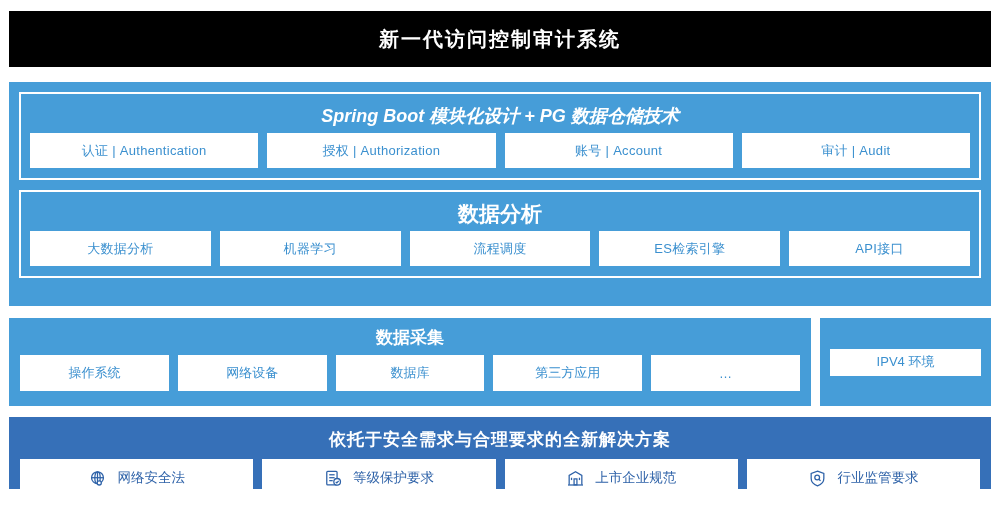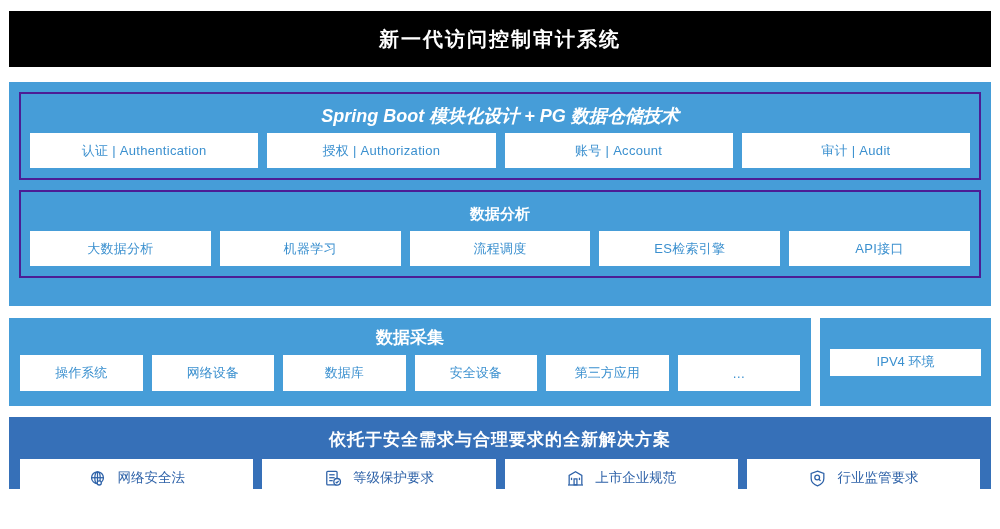--- a/index.html
+++ b/index.html
@@ -46,31 +46,31 @@
     position: absolute;
     left: 9px;
     top: 82px;
     width: 982px;
     height: 224px;
     background: #469dd8;
     box-sizing: border-box;
     padding: 10px 10px;
   }
   .inner-box {
-    border: 2px solid #4c1d95;
+    border: 2px solid #ffffff;
     box-sizing: border-box;
     padding: 7px 9px 10px 9px;
   }
   .inner-box + .inner-box {
     margin-top: 10px;
   }
   .inner-title {
     text-align: center;
     color: #ffffff;
-    font-size: 15px;
+    font-size: 21px;
     font-weight: bold;
     line-height: 30px;
     height: 32px;
   }
   .inner-title.italic {
     font-style: italic;
     font-size: 18px;
   }
   .chip-row {
     display: flex;
@@ -246,23 +246,20 @@
       <div class="collect-title">数据采集</div>
       <div class="chip-row">
         <div class="collect-chip">
           <span>操作系统</span>
         </div>
         <div class="collect-chip">
           <span>网络设备</span>
         </div>
         <div class="collect-chip">
           <span>数据库</span>
-        </div>
-        <div class="collect-chip">
-          <span>安全设备</span>
         </div>
         <div class="collect-chip">
           <span>第三方应用</span>
         </div>
         <div class="collect-chip">
           <span>…</span>
         </div>
       </div>
     </div>
 

